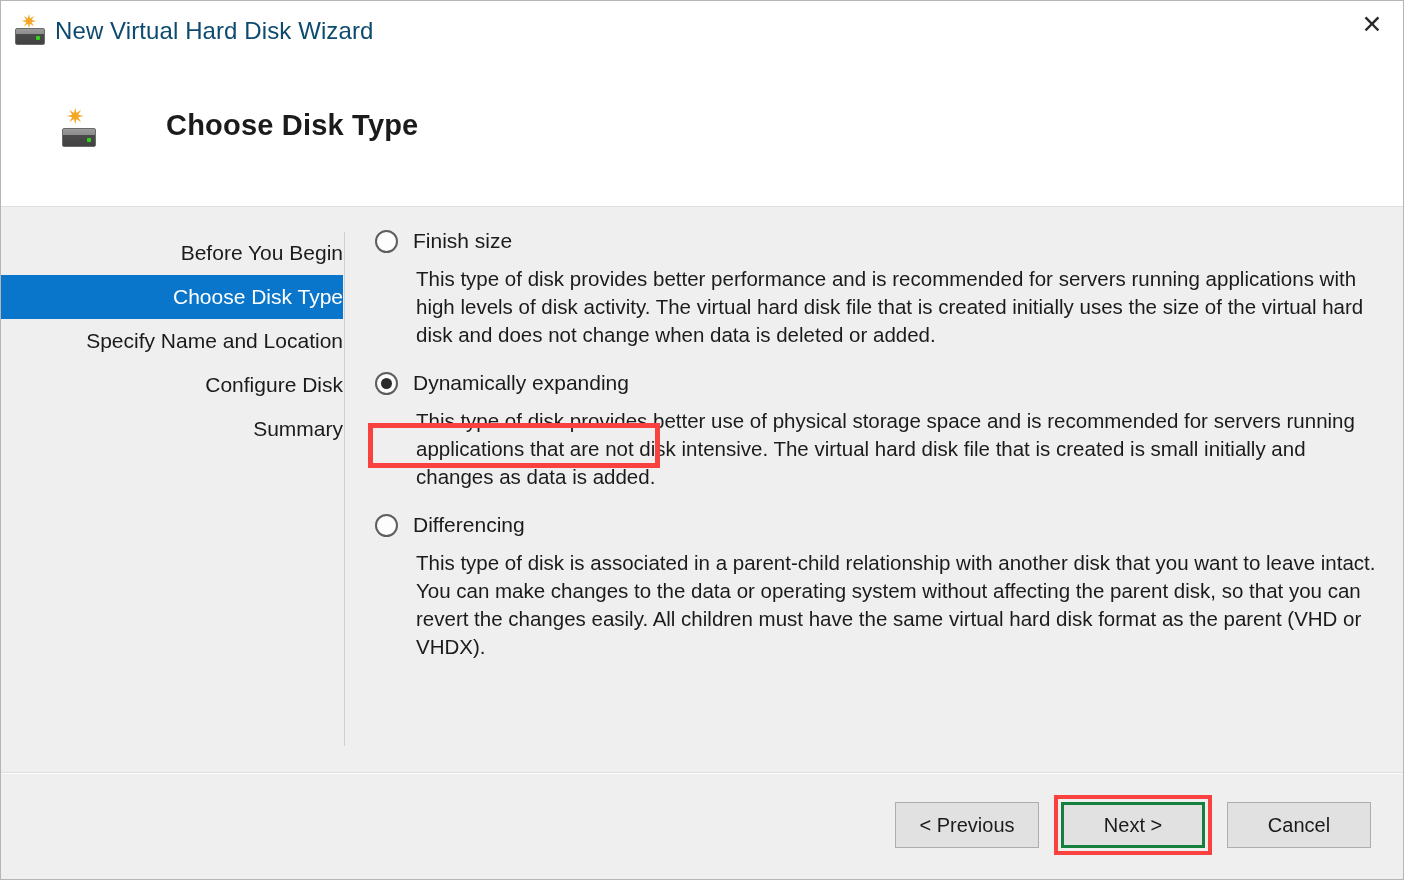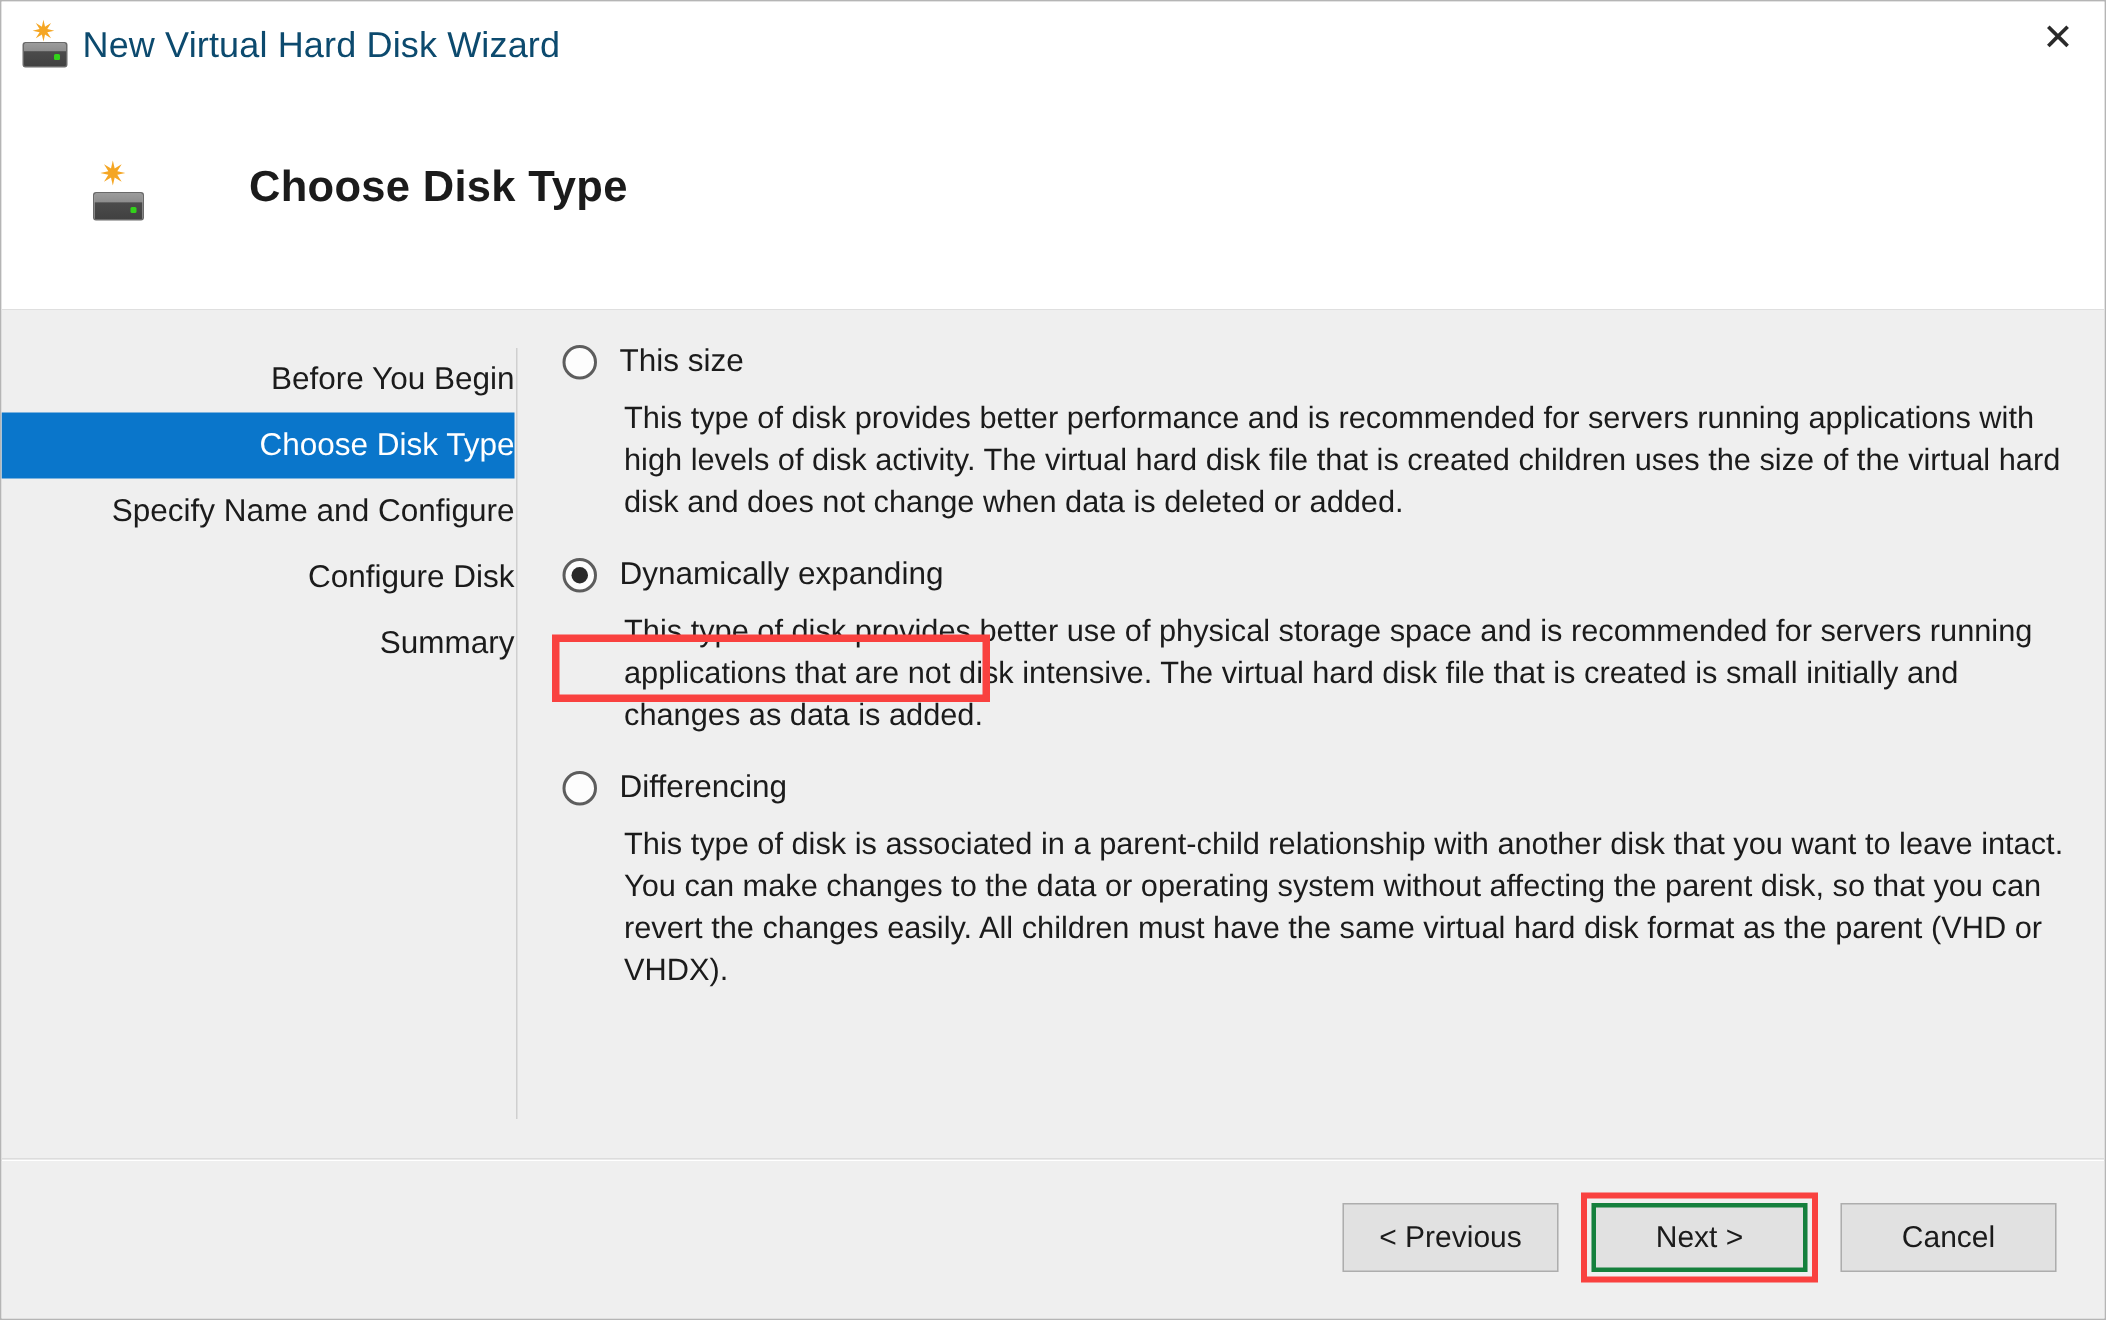--- a/index.html
+++ b/index.html
@@ -318,40 +318,40 @@
 
     <div class="sidebar">
       <div class="nav-spacer"></div>
       <div class="nav-item">
         <span>Before You Begin</span>
       </div>
       <div class="nav-item selected">
         <span>Choose Disk Type</span>
       </div>
       <div class="nav-item">
-        <span>Specify Name and Configure</span>
+        <span>Specify Name and Location</span>
       </div>
       <div class="nav-item">
         <span>Configure Disk</span>
       </div>
       <div class="nav-item">
         <span>Summary</span>
       </div>
     </div>
 
     <div class="vdivider"></div>
 
     <div class="content">
 
       <div class="opt-block">
         <div class="option-row">
           <span class="radio"></span>
-          <span class="option-label">This size</span>
+          <span class="option-label">Finish size</span>
         </div>
-        <div class="option-desc">This type of disk provides better performance and is recommended for servers running applications with high levels of disk activity. The virtual hard disk file that is created children uses the size of the virtual hard disk and does not change when data is deleted or added.</div>
+        <div class="option-desc">This type of disk provides better performance and is recommended for servers running applications with high levels of disk activity. The virtual hard disk file that is created initially uses the size of the virtual hard disk and does not change when data is deleted or added.</div>
       </div>
 
       <div class="opt-block">
         <div class="option-row">
           <span class="radio checked"></span>
           <span class="option-label">Dynamically expanding</span>
         </div>
         <div class="option-desc">This type of disk provides better use of physical storage space and is recommended for servers running applications that are not disk intensive. The virtual hard disk file that is created is small initially and changes as data is added.</div>
       </div>
 

